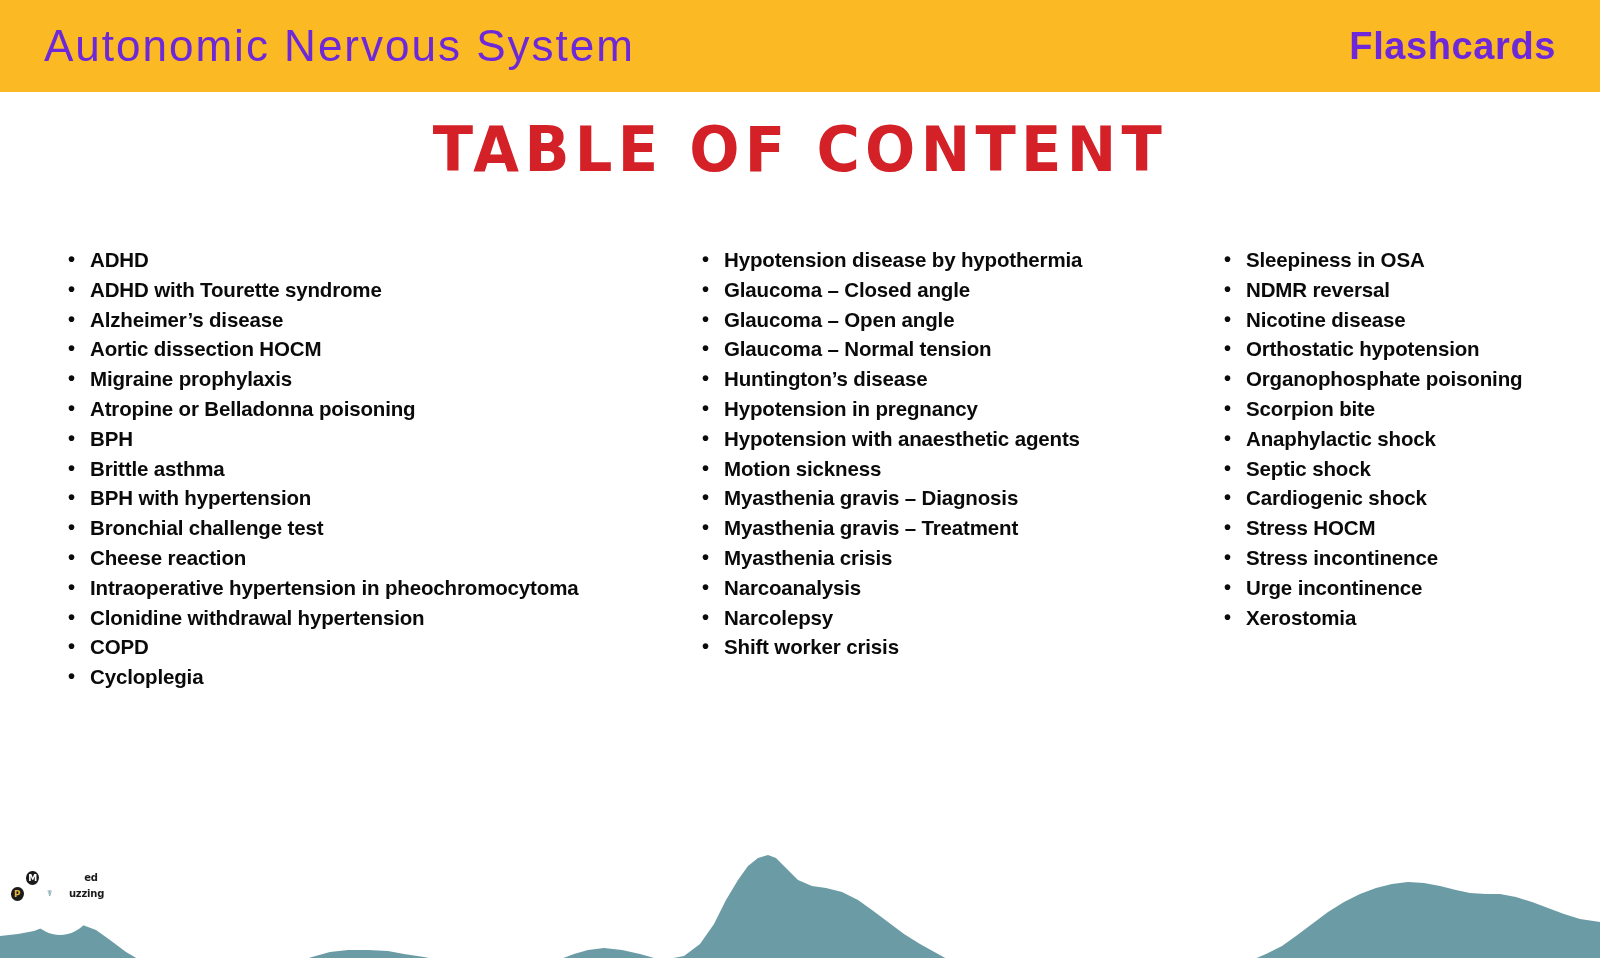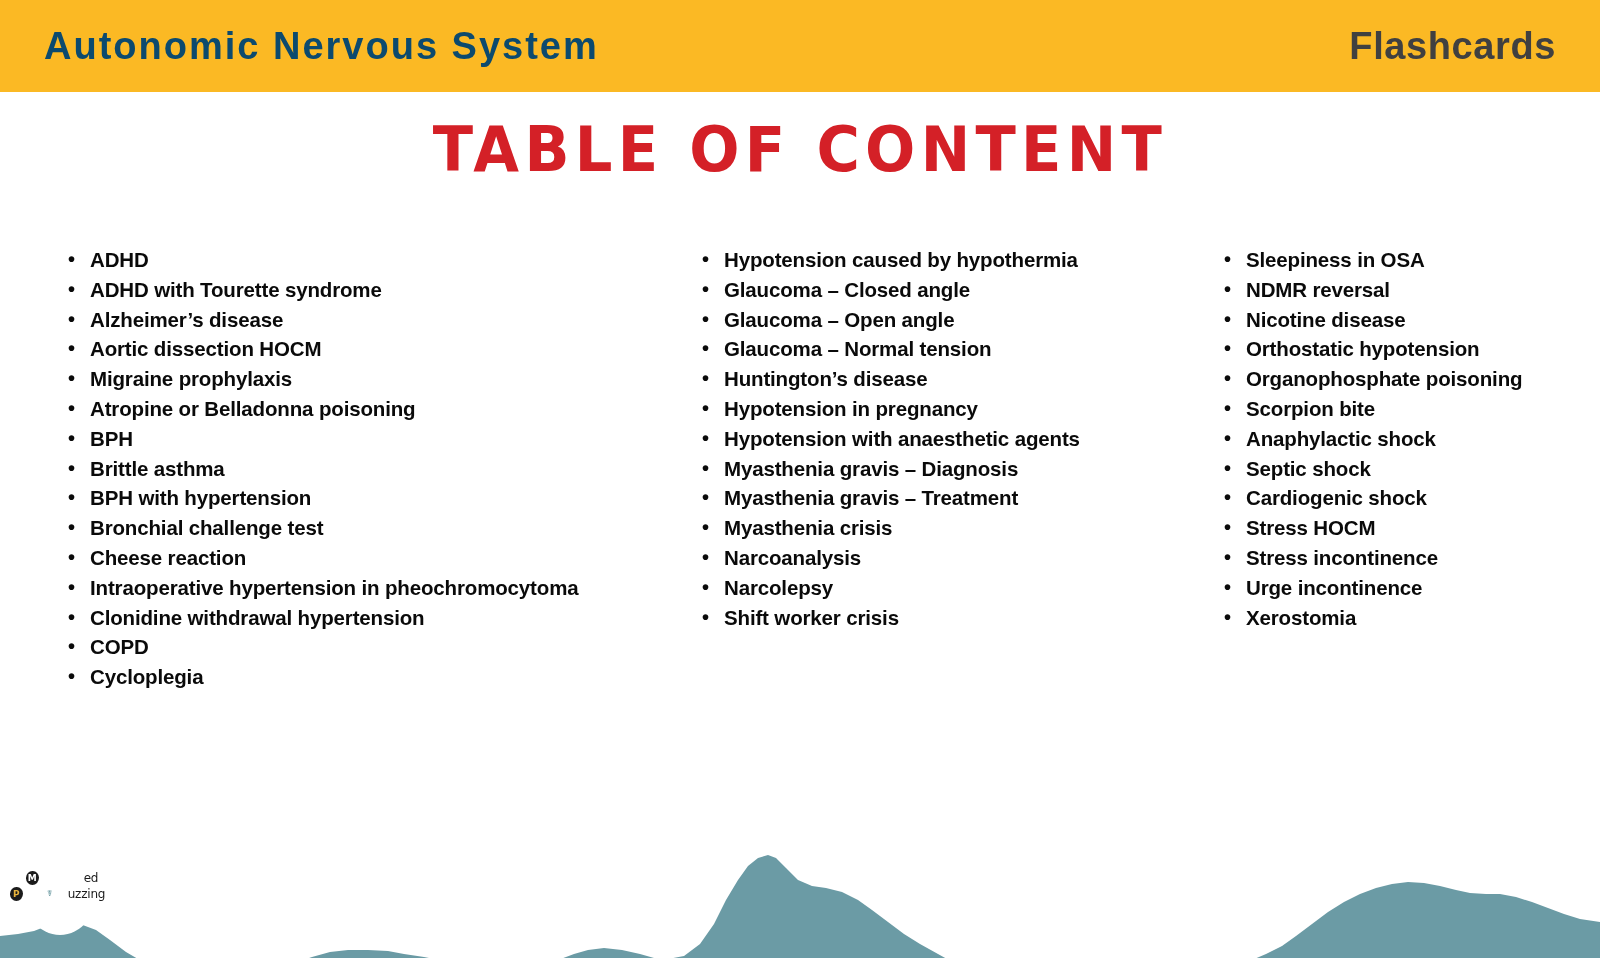--- a/index.html
+++ b/index.html
@@ -28,31 +28,31 @@
     width: 1600px;
     height: 92px;
     background: #FBB924;
     display: flex;
     align-items: center;
     justify-content: space-between;
     padding: 0 44px 0 44px;
   }
 
   .header-title {
-    color: #0c4a6e;
-    font-size: 38px;
-    font-weight: bold;
+    color: #6d28d9;
+    font-size: 44px;
+    font-weight: normal;
     letter-spacing: 2.0px;
     line-height: 1;
     font-family: "Liberation Sans", sans-serif;
     white-space: nowrap;
   }
 
   .header-right {
-    color: #404040;
+    color: #6d28d9;
     font-size: 38px;
     font-weight: bold;
     letter-spacing: 0.6px;
     line-height: 1;
     font-family: "Liberation Sans", sans-serif;
     white-space: nowrap;
   }
 
   
   .toc-title {
@@ -162,22 +162,22 @@
     justify-content: center;
     margin-right: 1px;
     font-family: "DejaVu Sans", sans-serif;
   }
 
   .logo-blob-p {
     color: #E8B33C;
   }
 
   .logo-word {
-    font-size: 12px;
-    font-weight: normal;
+    font-size: 10px;
+    font-weight: bold;
     color: #1B1B1B;
     font-family: "DejaVu Sans", sans-serif;
     letter-spacing: -0.2px;
     margin-left: 44px;
   }
 
   .logo-caduceus {
     position: absolute;
     font-size: 8px;
     color: #3F7C86;
@@ -215,27 +215,28 @@
           <li class="toc-item">Cheese reaction</li>
           <li class="toc-item">Intraoperative hypertension in pheochromocytoma</li>
           <li class="toc-item">Clonidine withdrawal hypertension</li>
           <li class="toc-item">COPD</li>
           <li class="toc-item">Cycloplegia</li>
         </ul>
     </div>
 
     <div class="column col-2">
       <ul class="toc-list" id="list-2">
-          <li class="toc-item">Hypotension caused by hypothermia</li>
+          <li class="toc-item">Hypotension disease by hypothermia</li>
           <li class="toc-item">Glaucoma – Closed angle</li>
           <li class="toc-item">Glaucoma – Open angle</li>
           <li class="toc-item">Glaucoma – Normal tension</li>
           <li class="toc-item">Huntington’s disease</li>
           <li class="toc-item">Hypotension in pregnancy</li>
           <li class="toc-item">Hypotension with anaesthetic agents</li>
+          <li class="toc-item">Motion sickness</li>
           <li class="toc-item">Myasthenia gravis – Diagnosis</li>
           <li class="toc-item">Myasthenia gravis – Treatment</li>
           <li class="toc-item">Myasthenia crisis</li>
           <li class="toc-item">Narcoanalysis</li>
           <li class="toc-item">Narcolepsy</li>
           <li class="toc-item">Shift worker crisis</li>
         </ul>
     </div>
 
     <div class="column col-3">

